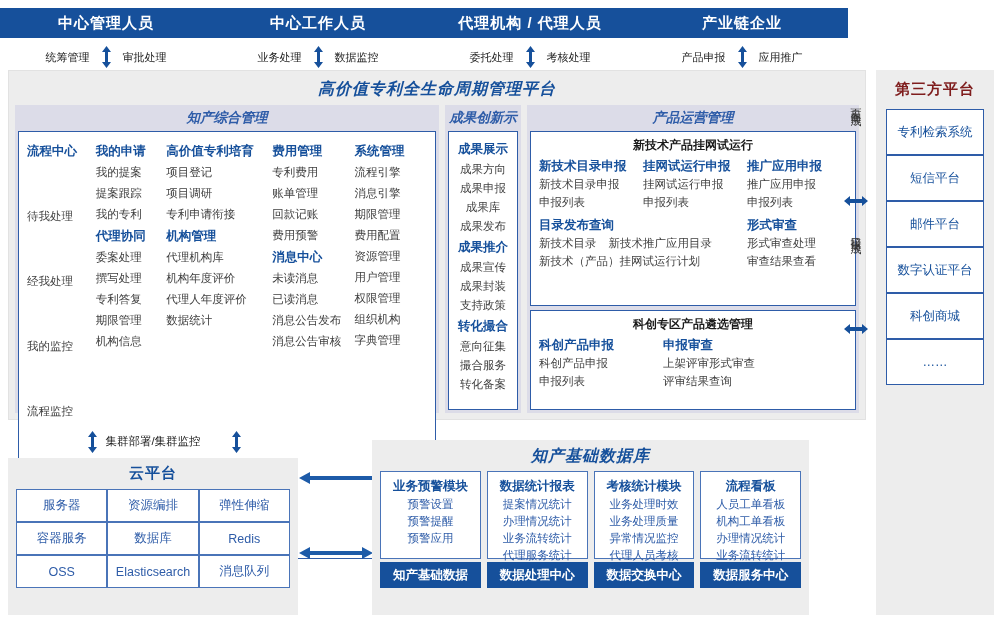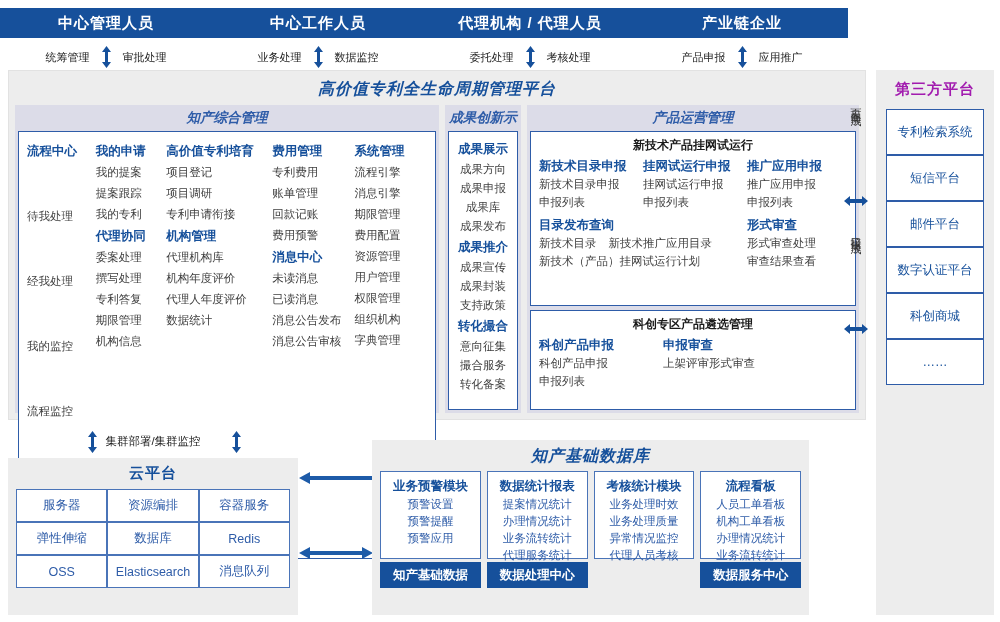--- a/index.html
+++ b/index.html
@@ -81,21 +81,21 @@
   
   .integr { position: absolute; left: 845px; top: 100px; width: 22px; height: 300px; }
   .ilab {
     position: absolute; width: 22px; text-align: center; font-size: 11px; color: #333;
     writing-mode: vertical-rl; letter-spacing: 2px; line-height: 22px;
   }
   .hArrow { position: absolute; width: 26px; height: 14px; }
 
   
   .third { position: absolute; left: 876px; top: 70px; width: 118px; height: 545px; background: #EDEDED; }
-  .third-title { text-align: center; font-size: 15px; font-weight: bold; color: #a21caf; padding-top: 10px; letter-spacing: 1px; }
+  .third-title { text-align: center; font-size: 15px; font-weight: bold; color: #7f1d1d; padding-top: 10px; letter-spacing: 1px; }
   .third-list { margin-top: 10px; display: flex; flex-direction: column; align-items: center; }
   .third-item {
     width: 98px; height: 46px; background: #fff; border: 1.5px solid #2E5CA8;
     display: flex; align-items: center; justify-content: center;
     font-size: 12.5px; color: #16509B;
   }
 
   
   .cloudwrap { position: absolute; left: 8px; top: 430px; width: 290px; height: 185px; }
   .cloud-arrowrow { position: relative; height: 26px; }
@@ -318,20 +318,21 @@
               <div class="pbox-hd">科创专区产品遴选管理</div>
               <div class="prow">
                 <div class="pcol sp1">
                   <div class="pt">科创产品申报</div>
                   <div class="pi">科创产品申报</div>
                   <div class="pi">申报列表</div>
                 </div>
                 <div class="pcol sp2">
                   <div class="pt">申报审查</div>
                   <div class="pi">上架评审形式审查</div>
+                  <div class="pi">评审结果查询</div>
                 </div>
               </div>
             </div>
           </div>
       </div>
 
     </div>
   </div>
 
   <div class="integr">
@@ -373,22 +374,22 @@
         <svg width="13" height="24" viewBox="0 0 13 24">
             <path d="M6.5 1 L11 7 L8 7 L8 17 L11 17 L6.5 23 L2 17 L5 17 L5 7 L2 7 Z" fill="#16509B"></path>
           </svg>
       </div>
     </div>
     <div class="cloud">
       <div class="cloud-title">云平台</div>
       <div class="cloud-grid" id="cloud-grid">
           <div class="cloud-cell">服务器</div>
           <div class="cloud-cell">资源编排</div>
+          <div class="cloud-cell">弹性伸缩</div>
           <div class="cloud-cell">容器服务</div>
-          <div class="cloud-cell">弹性伸缩</div>
           <div class="cloud-cell">数据库</div>
           <div class="cloud-cell">Redis</div>
           <div class="cloud-cell">OSS</div>
           <div class="cloud-cell">Elasticsearch</div>
           <div class="cloud-cell">消息队列</div>
         </div>
     </div>
   </div>
 
   <div class="conn" style="left:298px; top:470px;">
@@ -425,20 +426,21 @@
           <div class="db-foot">数据处理中心</div>
         </div>
         <div class="db-col">
           <div class="db-card">
             <div class="h">考核统计模块</div>
             <div class="i">业务处理时效</div>
             <div class="i">业务处理质量</div>
             <div class="i">异常情况监控</div>
             <div class="i">代理人员考核</div>
           </div>
+          <div class="db-foot">数据交换中心</div>
         </div>
         <div class="db-col">
           <div class="db-card">
             <div class="h">流程看板</div>
             <div class="i">人员工单看板</div>
             <div class="i">机构工单看板</div>
             <div class="i">办理情况统计</div>
             <div class="i">业务流转统计</div>
           </div>
           <div class="db-foot">数据服务中心</div>

